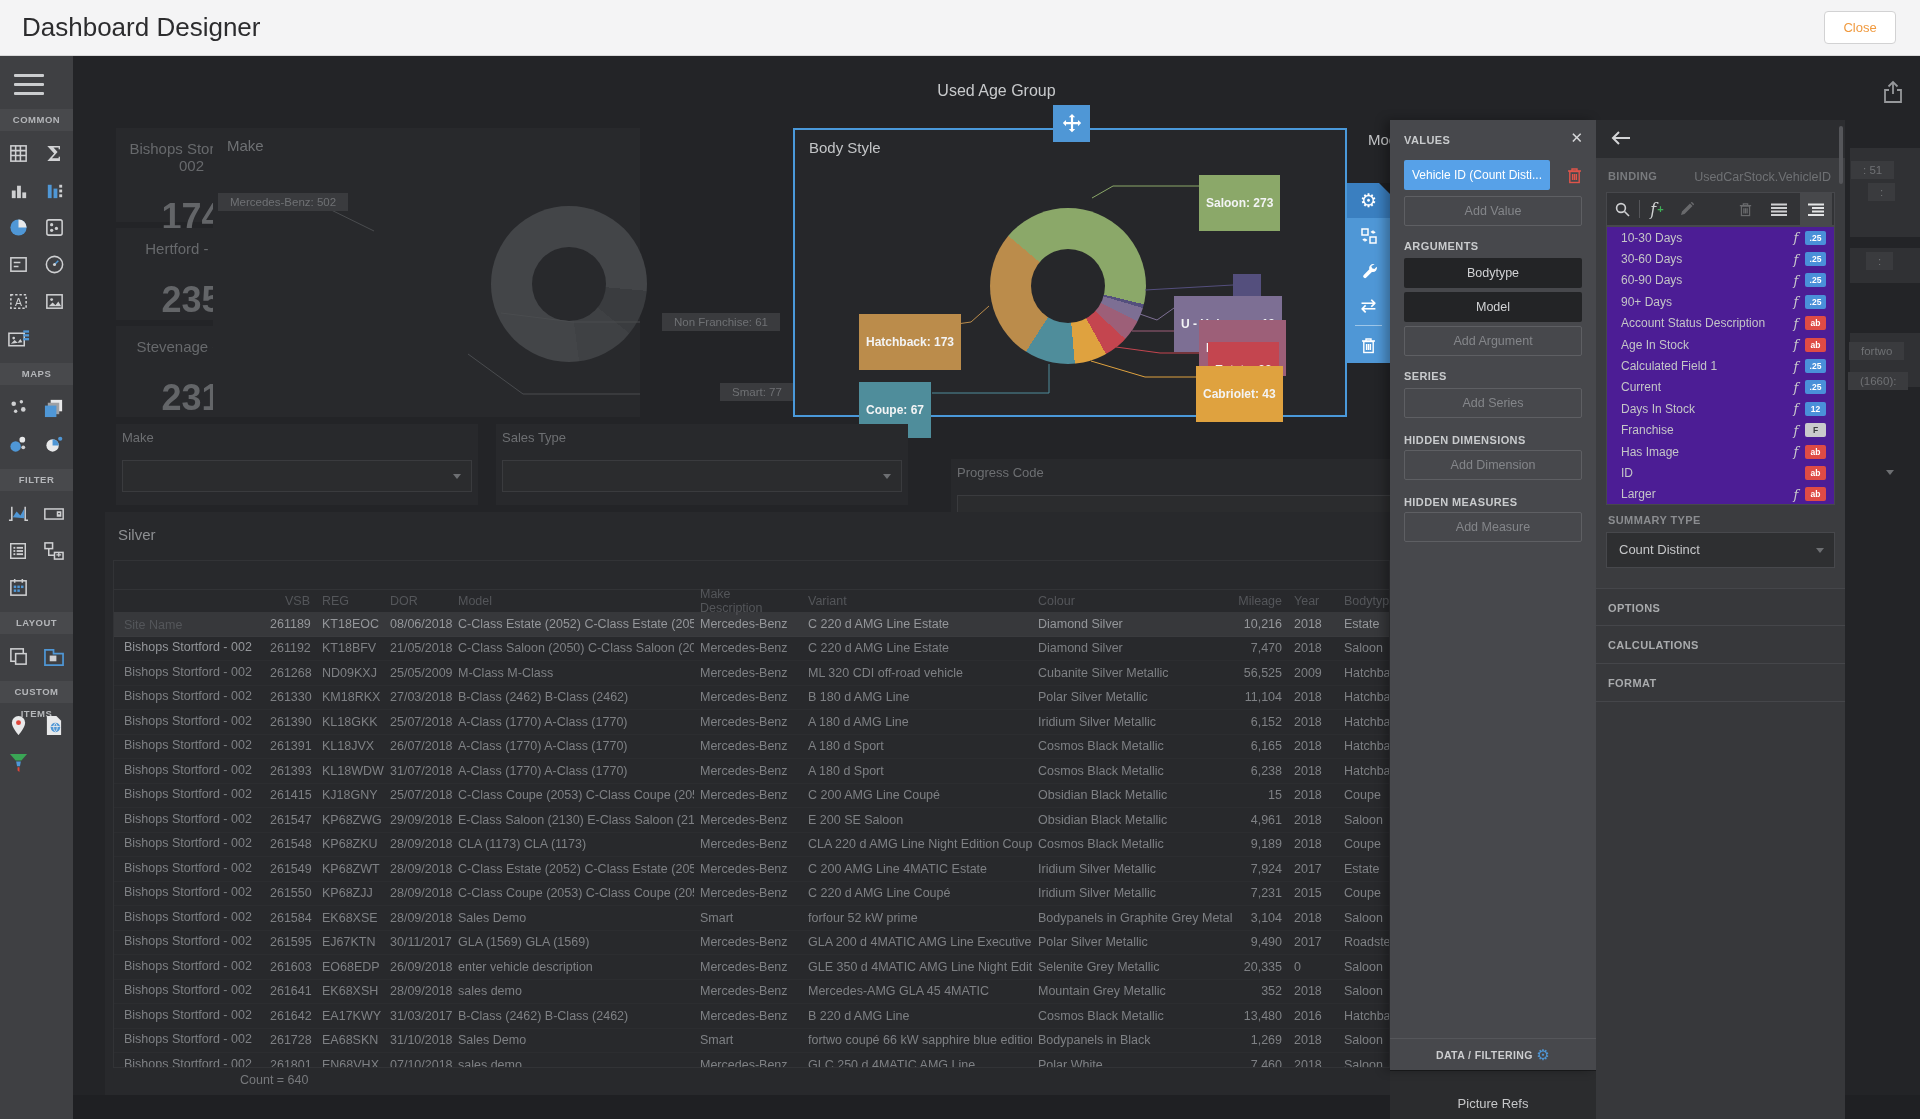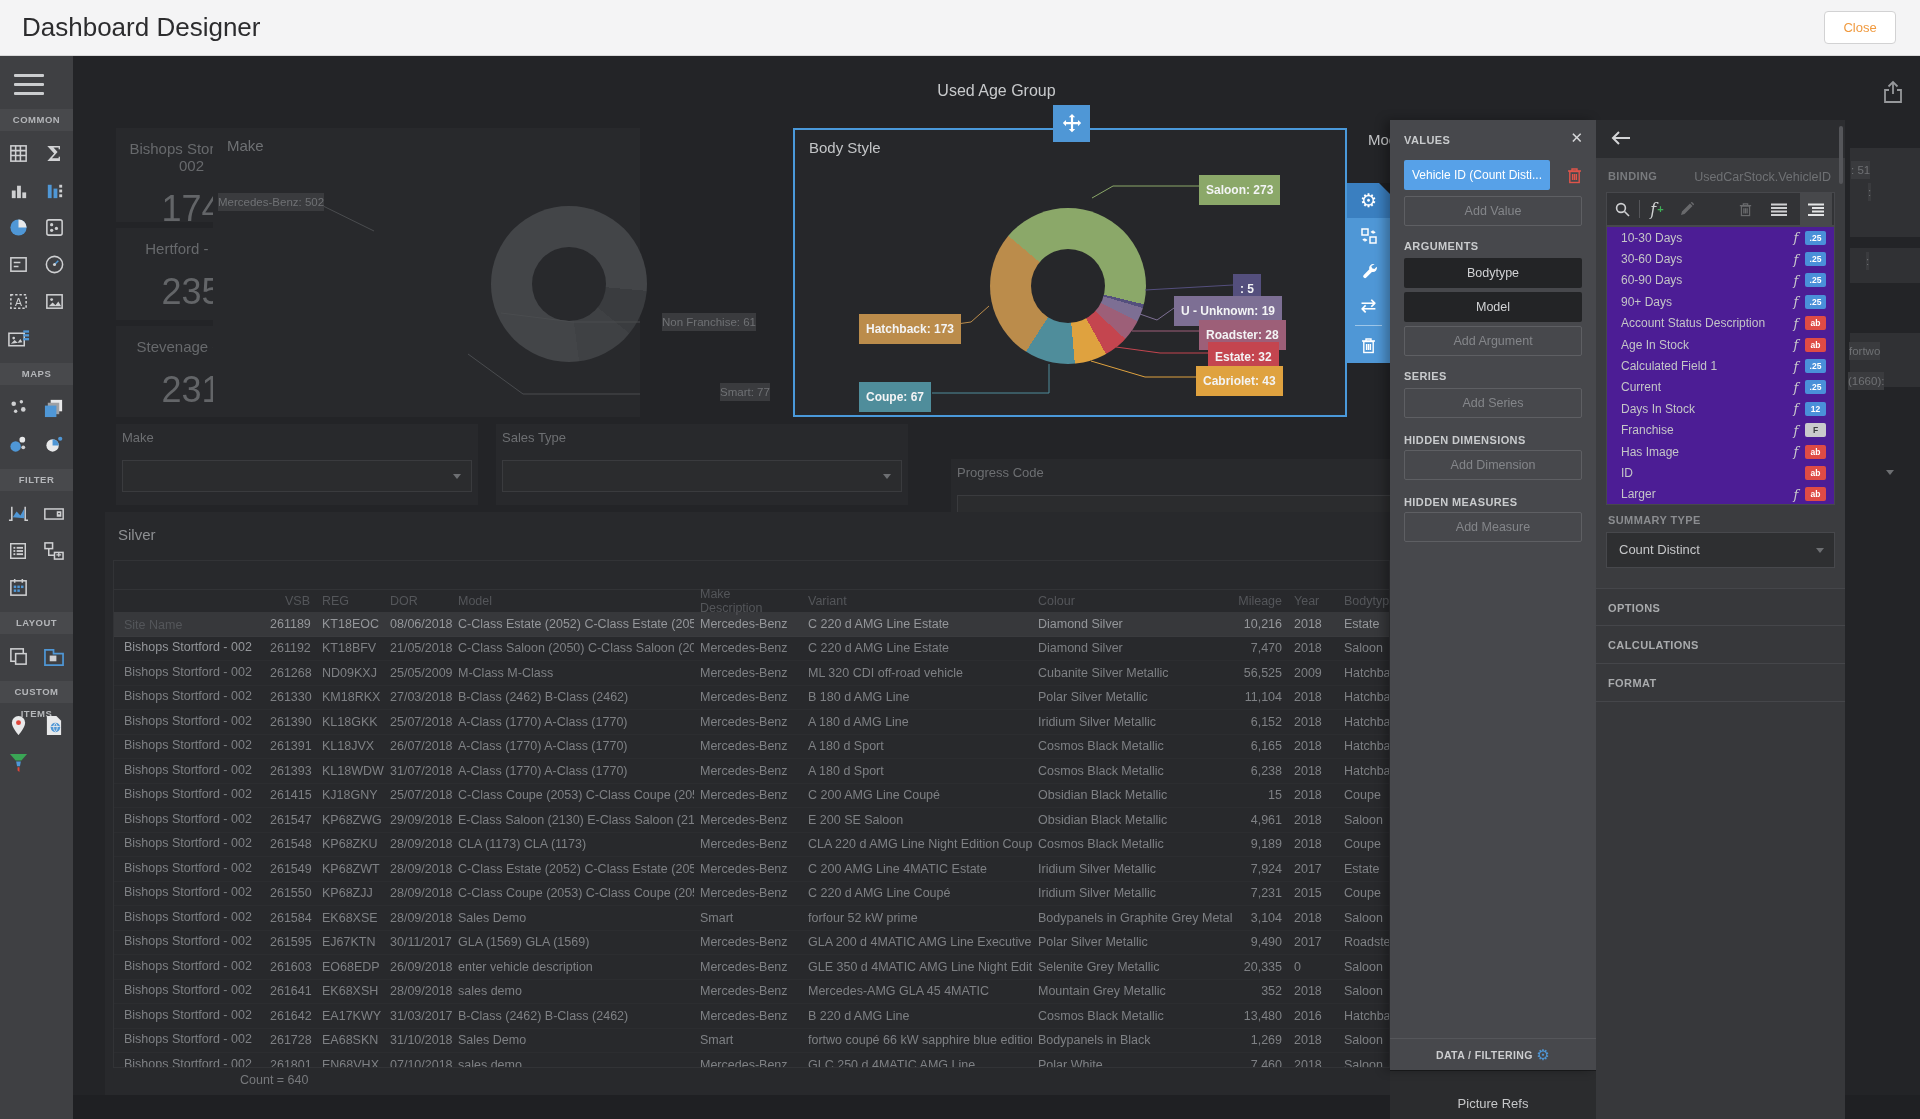--- a/index.html
+++ b/index.html
@@ -22,27 +22,27 @@
   .icon-cell svg { display:block; }
   .sigma { font-size:21px; color:#d2d3d5; font-weight:bold; font-family:"DejaVu Serif", serif; }
 
   
   #canvas { position:absolute; left:73px; top:56px; width:1847px; height:1063px; background:#232427; overflow:hidden; z-index:1; }
   .dash-title { position:absolute; left:0; top:26px; width:1847px; text-align:center; color:#c8cacc; font-size:16px; }
   .panel { position:absolute; background:#28292c; }
   .panel-title { position:absolute; left:14px; top:9px; font-size:15px; color:#6f7174; }
   .card { text-align:center; }
   .card .ct { margin-top:12px; font-size:15px; color:#67696c; }
-  .card .cv { margin-top:14px; font-size:36px; color:#636568; font-weight:400; }
+  .card .cv { margin-top:22px; font-size:36px; color:#636568; font-weight:700; }
 
   .donut { position:absolute; width:156px; height:156px; border-radius:50%; }
   .donut .hole { position:absolute; left:41px; top:41px; width:74px; height:74px; border-radius:50%; }
-  .chart-label { position:absolute; font-size:11.5px; padding:3px 0; white-space:nowrap; }
+  .chart-label { position:absolute; font-size:11.5px; padding:3px 12px; white-space:nowrap; }
   .dim-label { background:#3a3b3e; color:#6f7174; }
-  .bs-label { color:#f3f4f5; font-weight:bold; font-size:12px; padding:8px 7px; }
+  .bs-label { color:#f3f4f5; font-weight:bold; font-size:12px; padding:21px 7px; }
   .leaders { position:absolute; left:0; top:0; pointer-events:none; }
 
   #bodystyle-panel { border:2px solid #4a99da; background:#26272a; }
   #bodystyle-panel .panel-title { color:#c3c5c7; }
   #move-handle { position:absolute; width:37px; height:37px; background:#4f97d6; z-index:5; display:flex; align-items:center; justify-content:center; cursor:move; }
   #bs-toolbar { position:absolute; width:43px; background:#4f97d6; z-index:5; }
   .tb-item { position:relative; height:35px; display:flex; align-items:center; justify-content:center; color:#fff; cursor:pointer; }
   .tb-item.active { background:#3a7fc0; }
   .tb-item.active .notch { position:absolute; right:0; top:0; width:0; height:0; border-top:11px solid #1e1f22; border-left:11px solid transparent; }
   .tb-gear { font-size:19px; line-height:1; }

